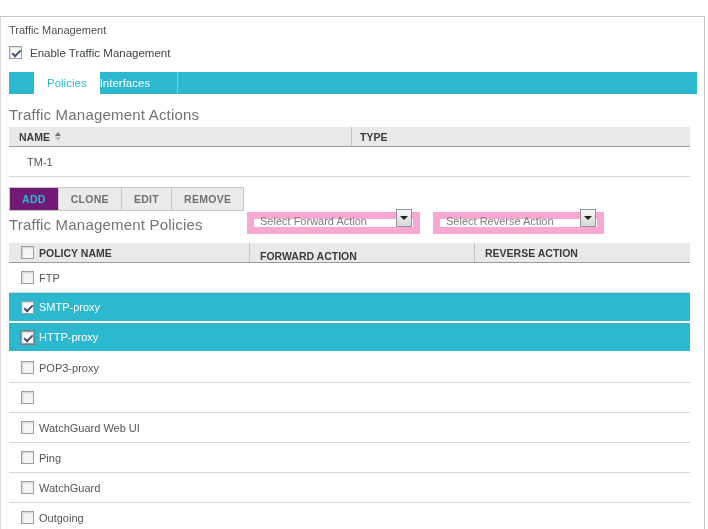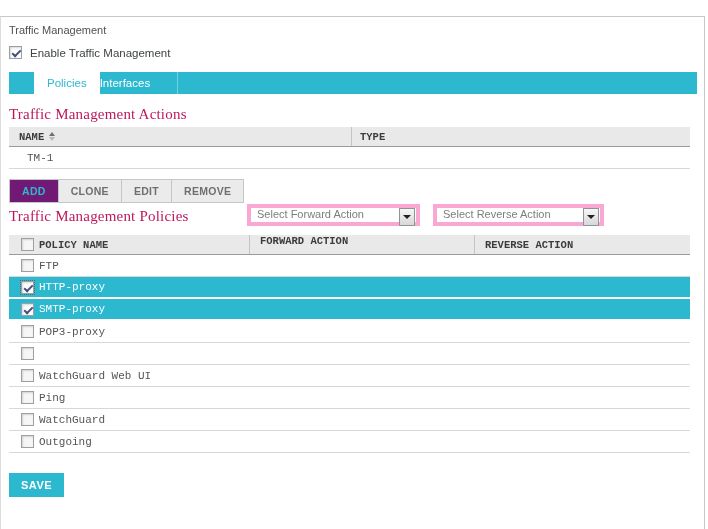--- a/index.html
+++ b/index.html
@@ -32,28 +32,28 @@
 
   
   .tabbar { margin:13px 0 0 8px; width:688px; height:22px; background:#2cb9cf;
     display:flex; position:relative; }
   .tab-lead { width:25px; }
   .tab { font-size:11.5px; line-height:22px; cursor:pointer; }
   .tab.active { background:#fff; color:#2cb9cf; height:26px; padding:0 13px; z-index:2; }
   .tab.inactive { color:#fff; width:77px; }
   .tab-divider { width:1px; height:22px; background:#72d0e0; }
 
-  .section-heading { font-size:15px; font-weight:normal; color:#be185d;
-    margin:12px 0 0 8px; letter-spacing:0.2px;font-family:Liberation Serif, serif; }
-
-  
-  .tbl { width:681px; margin-left:8px; font-size:11px;font-family:Liberation Mono, monospace; }
+  .section-heading { font-size:15px; font-weight:normal; color:#737373;
+    margin:12px 0 0 8px; letter-spacing:0.2px; }
+
+  
+  .tbl { width:681px; margin-left:8px; font-size:11px; }
   .thead { display:flex; align-items:center; height:20px; background:#e9e9e9;
     border-bottom:1px solid #9b9b9b; font-weight:bold; font-size:10.5px; color:#3c3c3c; }
-  .trow { display:flex; align-items:center; height:22px; border-bottom:1px solid #d8d8d8;
+  .trow { display:flex; align-items:center; height:30px; border-bottom:1px solid #d8d8d8;
     color:#555; background:#fff; }
 
   
   .a-col-name { width:342px; padding-left:10px; display:flex; align-items:center; }
   .a-col-type { flex:1; padding-left:8px; border-left:1px solid #c4c4c4; height:100%;
     display:flex; align-items:center; }
   .trow .a-col-name { padding-left:18px; }
   .trow .a-col-type { border-left:none; }
 
   .sort { display:inline-flex; flex-direction:column; gap:1px; margin-left:5px; }
@@ -67,37 +67,37 @@
   .btn-group button { height:22px; padding:0 12px; border:none; cursor:pointer;
     font-family:inherit; font-size:10.5px; font-weight:bold; letter-spacing:0.3px;
     background:#ebebeb; color:#6f6f6f; border-left:1px solid #c6c6c6; }
   .btn-group button:first-child { border-left:none; }
   .btn-group button.primary { background:#701a75; color:#2cb9cf; }
 
   
   .policies-head { margin:1px 0 0 8px; height:24px; position:relative; width:681px; }
   .policies-head .section-heading { margin:0; position:absolute; left:0; top:4px; }
   .dd { position:absolute; top:0; height:22px; background:#fff;
-    border:4px solid #f9a8d4; display:flex; align-items:flex-start; cursor:pointer; }
+    border:7px solid #f9a8d4; display:flex; align-items:flex-end; cursor:pointer; }
   .dd-fwd { left:238px; width:173px; }
   .dd-rev { left:424px; width:171px; }
   .dd-text { flex:1; padding-left:6px; font-size:11px; color:#7d7d7d;
     white-space:nowrap; overflow:hidden; }
   .dd-btn { width:16px; height:18px; margin-right:1px; flex:0 0 16px;
     border:1px solid #8f9496; background:linear-gradient(#f7f7f7,#d7d7d7);
     display:flex; align-items:center; justify-content:center; }
   .dd-arrow { width:0; height:0; border-left:4px solid transparent;
     border-right:4px solid transparent; border-top:4px solid #222; }
 
   
   .p-tbl { margin-top:7px; }
   .p-col-cb { width:30px; padding-left:12px; display:flex; align-items:center; height:100%; }
   .p-col-name { width:210px; display:flex; align-items:center; height:100%; }
   .p-col-fwd { width:225px; padding-left:10px; border-left:1px solid #c4c4c4; height:100%;
-    display:flex; align-items:flex-start; }
+    display:flex; align-items:flex-end; }
   .p-col-rev { flex:1; padding-left:10px; border-left:1px solid #c4c4c4; height:100%;
     display:flex; align-items:center; }
   .trow .p-col-fwd, .trow .p-col-rev { border-left:none; }
   .trow.selected { background:#2cb9cf; color:#fff; border-bottom:2px solid #fff; }
 
   .save-btn { margin:20px 0 0 8px; display:inline-block; background:#2cb9cf; color:#fff;
     border:none; font-family:inherit; font-size:11px; font-weight:bold; letter-spacing:0.5px;
     padding:0 12px; height:24px; cursor:pointer; }
 </style>
 </head>
@@ -182,36 +182,36 @@
       <div class="p-col-cb">
           <span class="cb"></span>
         </div>
       <div class="p-col-name">FTP</div>
       <div class="p-col-fwd"></div>
       <div class="p-col-rev"></div>
     </div>
 
     <div class="trow selected">
       <div class="p-col-cb">
+          <span class="cb checked"></span>
+        </div>
+      <div class="p-col-name">SMTP-proxy</div>
+      <div class="p-col-fwd"></div>
+      <div class="p-col-rev"></div>
+    </div>
+
+    <div class="trow selected">
+      <div class="p-col-cb">
           <span class="cb checked focused"></span>
         </div>
       <div class="p-col-name">HTTP-proxy</div>
       <div class="p-col-fwd"></div>
       <div class="p-col-rev"></div>
     </div>
 
-    <div class="trow selected">
-      <div class="p-col-cb">
-          <span class="cb checked"></span>
-        </div>
-      <div class="p-col-name">SMTP-proxy</div>
-      <div class="p-col-fwd"></div>
-      <div class="p-col-rev"></div>
-    </div>
-
     <div class="trow">
       <div class="p-col-cb">
           <span class="cb"></span>
         </div>
       <div class="p-col-name">POP3-proxy</div>
       <div class="p-col-fwd"></div>
       <div class="p-col-rev"></div>
     </div>
 
     <div class="trow">

